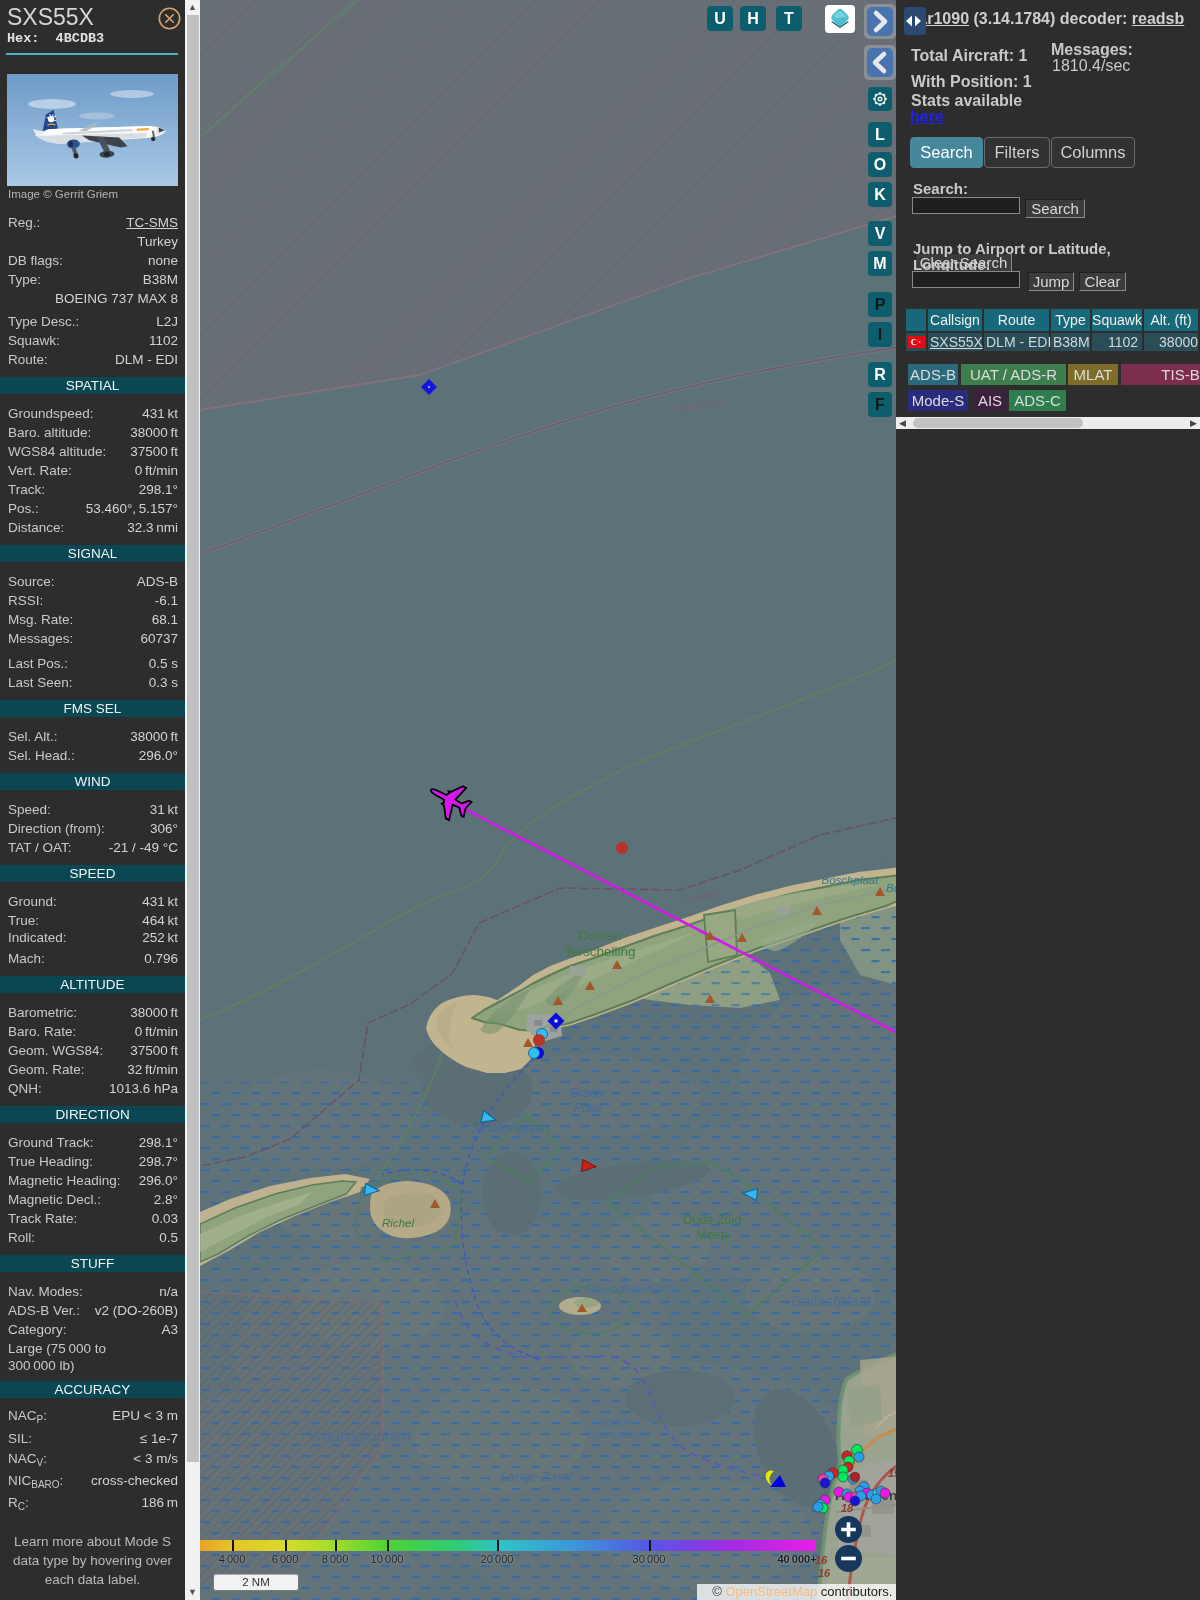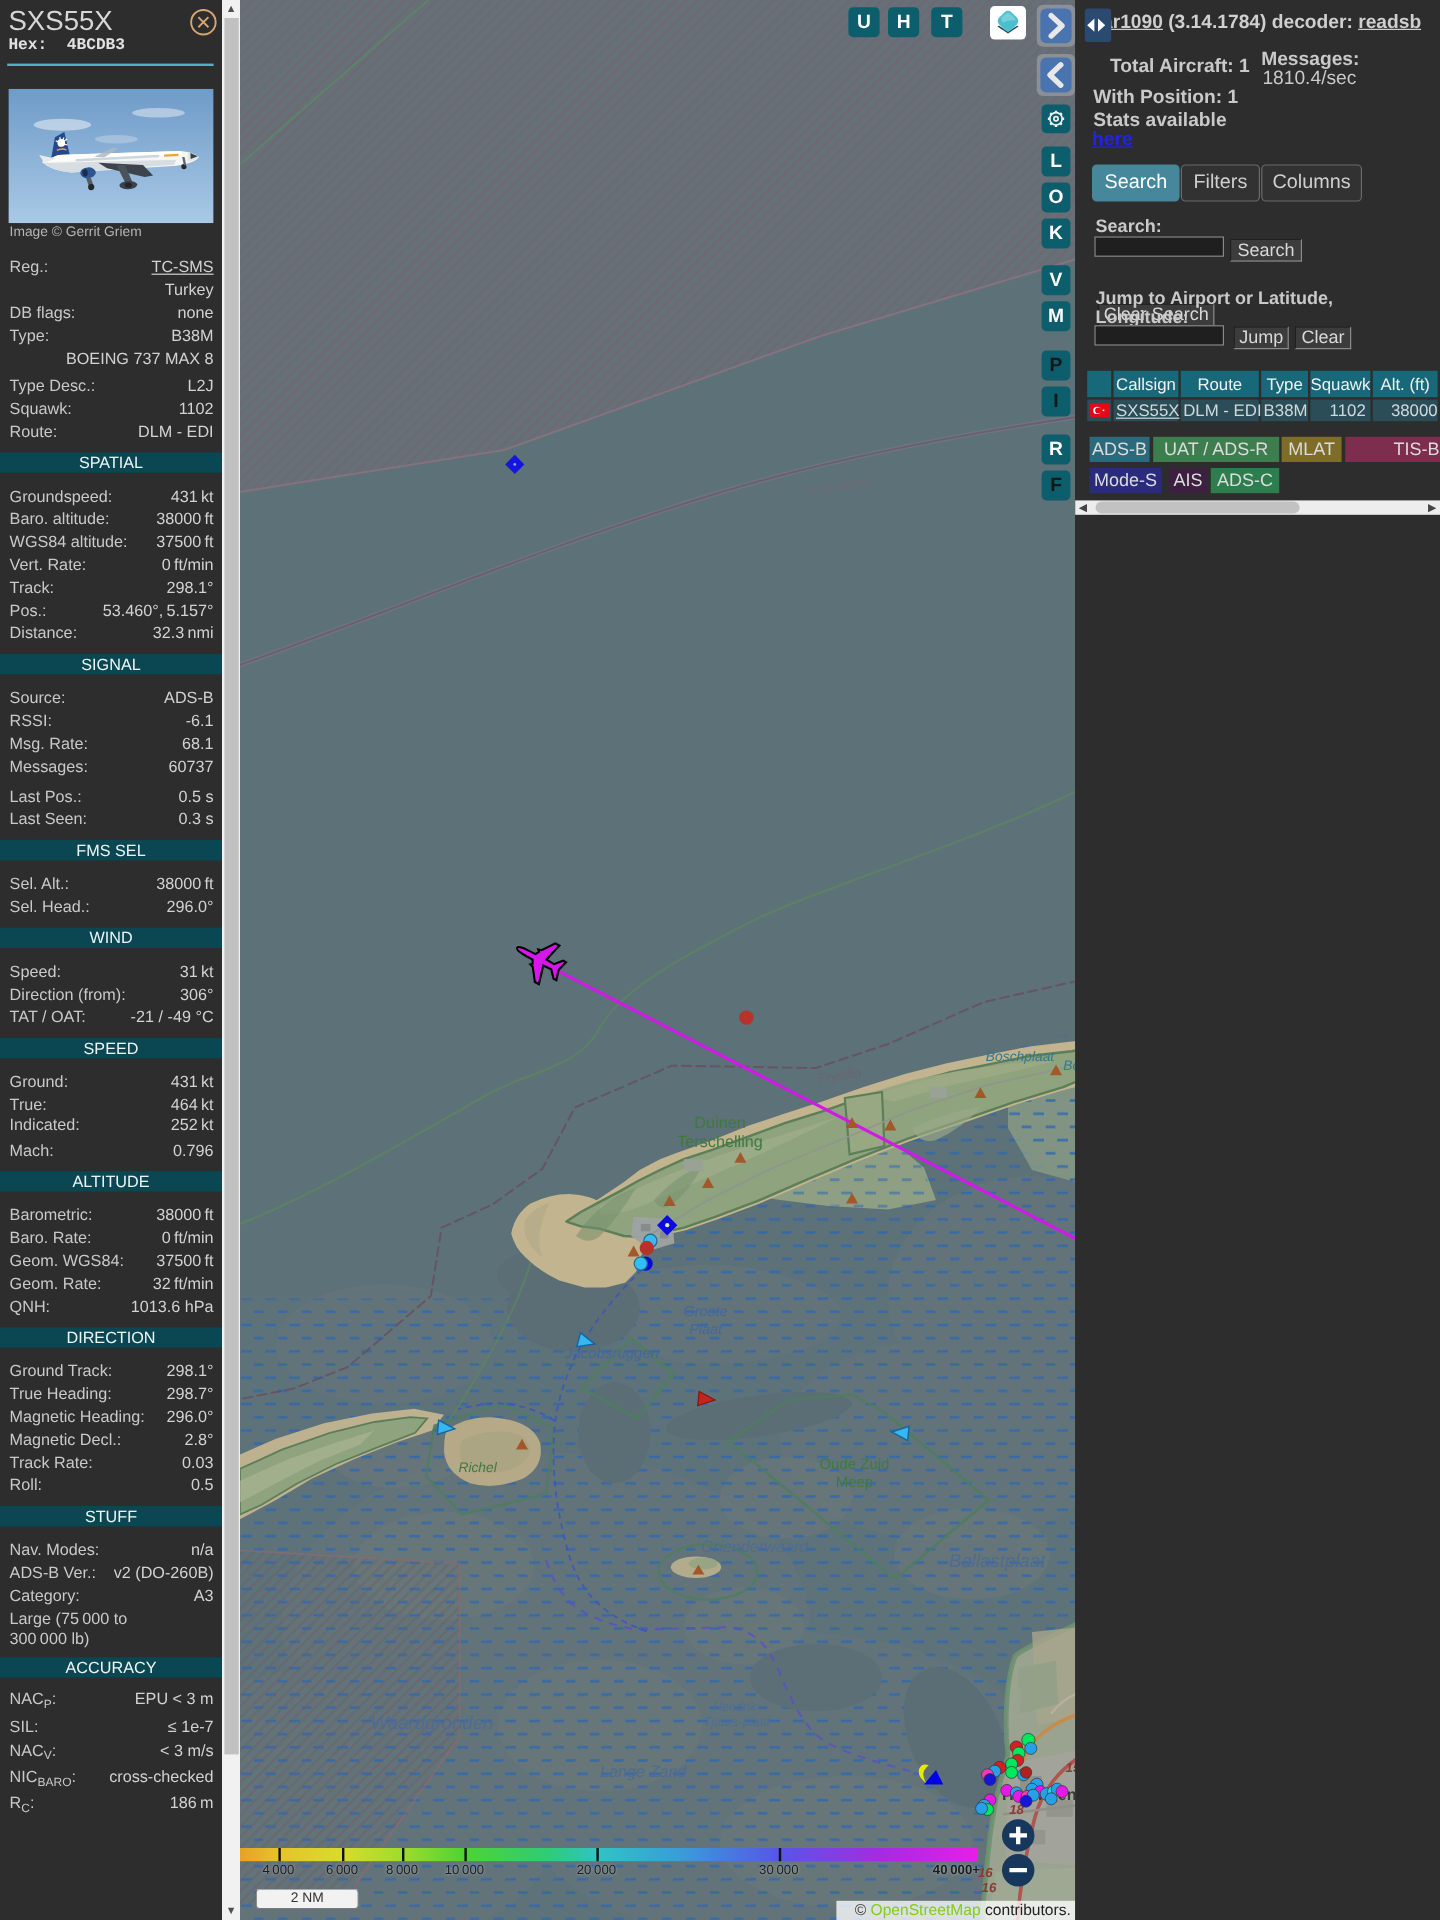--- a/index.html
+++ b/index.html
@@ -127,20 +127,21 @@
   <div class="lrow" style="top:1301px"><span>ADS-B Ver.:</span><span class="v">v2 (DO-260B)</span></div>
   <div class="lrow" style="top:1320px"><span>Category:</span><span class="v">A3</span></div>
   <div class="lrow" style="top:1339px"><span>Large (75 000 to</span></div>
   <div class="lrow" style="top:1356px"><span>300 000 lb)</span></div>
   <div class="sec" style="top:1381px">ACCURACY</div>
   <div class="lrow" style="top:1406px"><span>NAC<span class="sub">P</span>:</span><span class="v">EPU &lt; 3 m</span></div>
   <div class="lrow" style="top:1429px"><span>SIL:</span><span class="v">≤ 1e-7</span></div>
   <div class="lrow" style="top:1449px"><span>NAC<span class="sub">V</span>:</span><span class="v">&lt; 3 m/s</span></div>
   <div class="lrow" style="top:1471px"><span>NIC<span class="sub">BARO</span>:</span><span class="v">cross-checked</span></div>
   <div class="lrow" style="top:1493px"><span>R<span class="sub">C</span>:</span><span class="v">186 m</span></div>
+  <div style="position:absolute;left:0;width:185px;top:1532px;text-align:center;font-size:13.5px;line-height:19px;color:#b9b9b9;">Learn more about Mode S<br>data type by hovering over<br>each data label.</div>
 </div>
 <div id="lsb">
   <div class="arr" style="top:0">▲</div>
   <div class="thumb"></div>
   <div class="arr" style="top:1585px">▼</div>
 </div>
 <svg id="map" style="position:absolute;left:200px;top:0" width="696" height="1600" viewBox="0 0 696 1600">
 <defs>
 <pattern id="wad" width="20" height="22" patternUnits="userSpaceOnUse">
   <rect x="1" y="3" width="9" height="2.2" fill="#3068b0" opacity="0.8"></rect>
@@ -402,39 +403,39 @@
 <div class="cbl" style="left:232px;">4 000</div>
 <div class="cbl" style="left:285px;">6 000</div>
 <div class="cbl" style="left:335px;">8 000</div>
 <div class="cbl" style="left:387px;">10 000</div>
 <div class="cbl" style="left:497px;">20 000</div>
 <div class="cbl" style="left:649px;">30 000</div>
 <div class="cbl" style="left:797px;font-weight:bold;">40 000+</div>
 
 <div style="position:absolute;left:213px;top:1574px;width:84px;height:15px;background:#f2f2f2;border:1.5px solid #7a7a7a;border-top-color:#aaa;border-radius:3px;font-size:11.5px;color:#333;text-align:center;line-height:15px;">2 NM</div>
 
-<div style="position:absolute;left:697px;top:1584px;width:199px;height:16px;background:rgba(255,255,255,0.78);font-size:13px;color:#3c3c3c;text-align:right;line-height:16px;">© <span style="color:#84cc16">OpenStreetMap</span> <span style="color:#222">contributors.</span>&nbsp;</div>
+<div style="position:absolute;left:697px;top:1584px;width:199px;height:16px;background:rgba(255,255,255,0.78);font-size:13px;color:#3c3c3c;text-align:right;line-height:16px;">© <span style="color:#fdba74">OpenStreetMap</span> <span style="color:#222">contributors.</span>&nbsp;</div>
 
 <div style="position:absolute;left:835px;top:1516px;width:27px;height:27px;border-radius:50%;background:#17375c;"></div>
 <svg style="position:absolute;left:835px;top:1516px" width="27" height="27" viewBox="0 0 27 27">
       <path d="M6.2 13.5 L20.8 13.5 M13.5 6.2 L13.5 20.8" stroke="#fff" stroke-width="3.6"></path>
     </svg>
 <div style="position:absolute;left:835px;top:1545px;width:27px;height:27px;border-radius:50%;background:#17375c;"></div>
 <svg style="position:absolute;left:835px;top:1545px" width="27" height="27" viewBox="0 0 27 27">
       <path d="M6.2 13.5 L20.8 13.5" stroke="#fff" stroke-width="3.6"></path>
     </svg>
 
 <div id="rp">
 <div style="position:absolute;left:8px;top:7px;width:22px;height:28px;background:#2b4a72;border-radius:3px;z-index:3;"></div>
 <svg style="position:absolute;left:9px;top:14px;z-index:4" width="20" height="14" viewBox="0 0 20 14">
         <path d="M7 1.5 L7 12.5 L1 7 Z" fill="#fff"></path>
         <path d="M10 1.5 L10 12.5 L16 7 Z" fill="#fff"></path>
       </svg>
 <div class="r" style="left:17px;top:10px;font-size:16px;font-weight:bold;color:#cfcfcf;z-index:2;"><span style="text-decoration:underline">tar1090</span> (3.14.1784) decoder: <span style="text-decoration:underline">readsb</span></div>
-<div class="r" style="left:15px;top:47px;font-size:16px;font-weight:bold;margin-left:14px;">Total Aircraft: 1</div>
+<div class="r" style="left:15px;top:47px;font-size:16px;font-weight:bold;">Total Aircraft: 1</div>
 <div class="r" style="left:155px;top:41px;font-size:16px;font-weight:bold;">Messages:</div>
 <div class="r" style="left:156px;top:57px;font-size:16px;">1810.4/sec</div>
 <div class="r" style="left:15px;top:73px;font-size:16px;font-weight:bold;">With Position: 1</div>
 <div class="r" style="left:15px;top:92px;font-size:16px;font-weight:bold;">Stats available</div>
 <div class="r" style="left:14px;top:108px;font-size:16px;font-weight:bold;color:#2222ee;text-decoration:underline;">here</div>
 <div class="tab" style="left:14px;top:137px;width:71px;background:#46879c;color:#fff;border-color:#46879c;">Search</div>
 <div class="tab" style="left:88px;top:137px;width:64px;">Filters</div>
 <div class="tab" style="left:155px;top:137px;width:82px;">Columns</div>
 <div class="r" style="left:17px;top:180px;font-size:15px;font-weight:bold;">Search:</div>
 <div style="position:absolute;left:16px;top:197px;width:106px;height:15px;background:#1f1f1f;border:1px solid #888;"></div>

